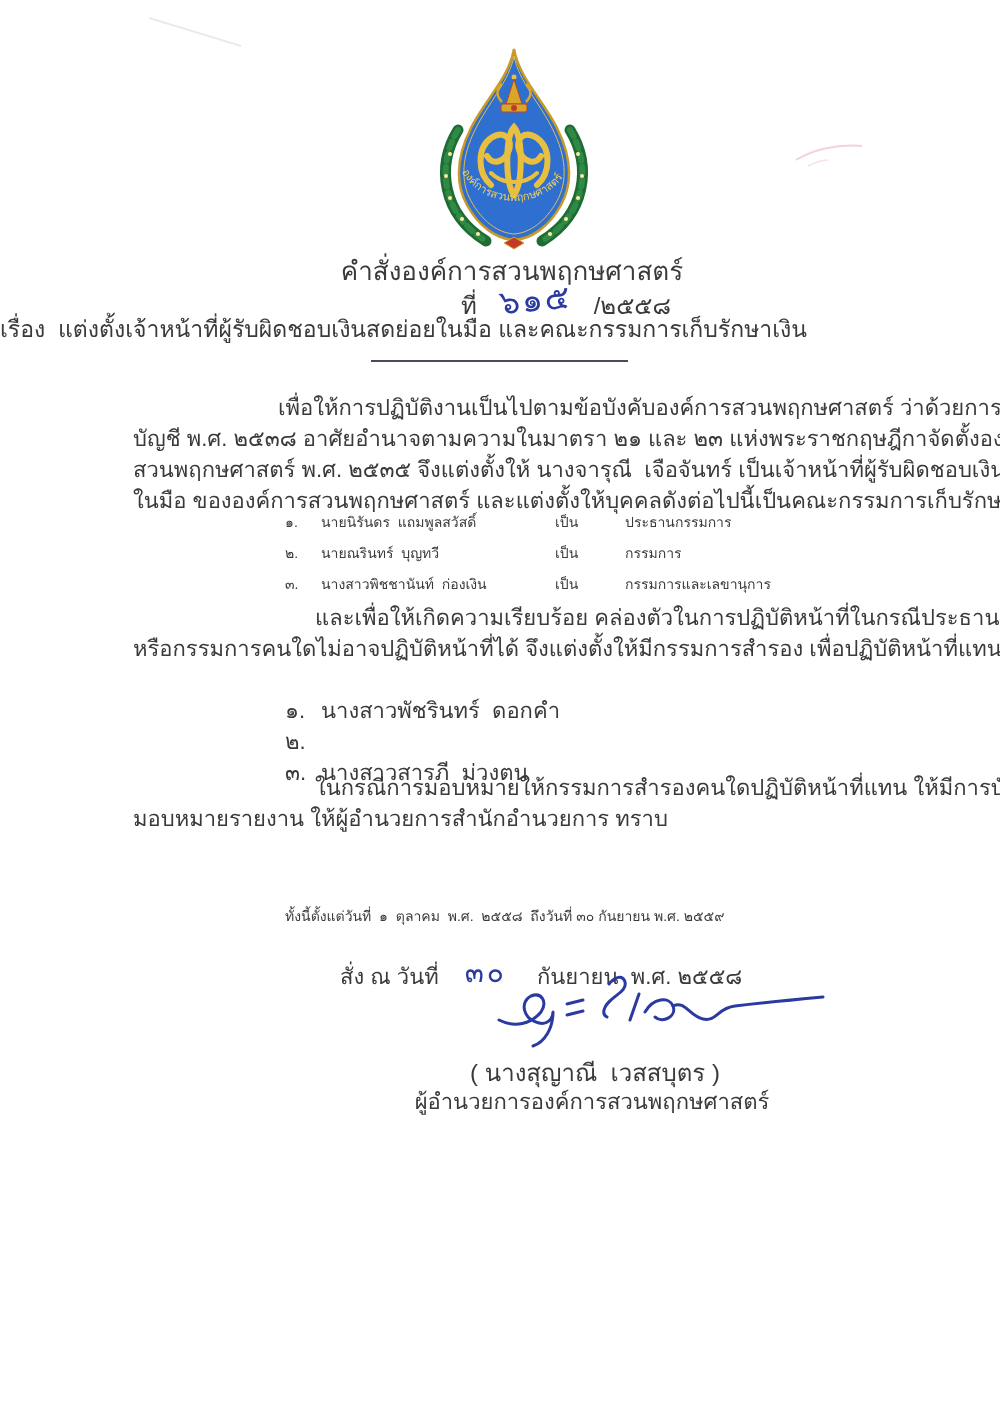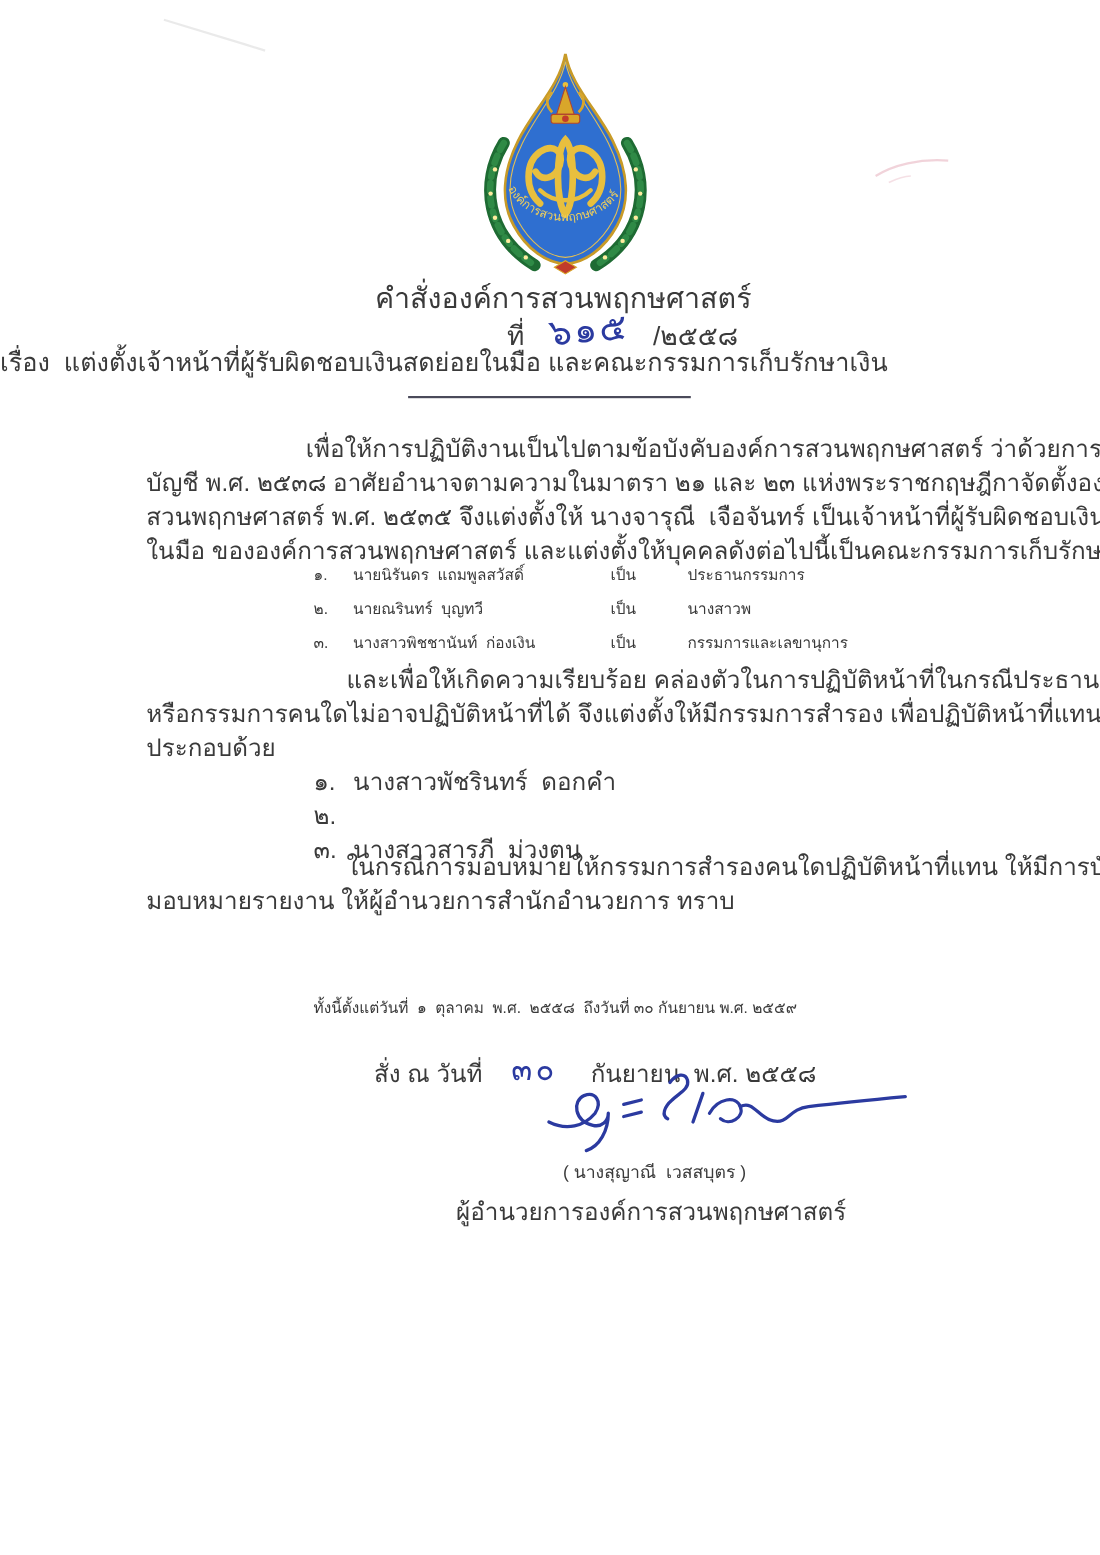--- a/index.html
+++ b/index.html
@@ -41,21 +41,21 @@
   .no { display:inline-block; width:36px; }
 
   .effective { top:857px; left:285px; font-size:14px;margin-top:48px; }
   .issued { top:910px; left:340px; font-size:22px; height:44px;margin-top:42px; }
   .issued .seg { vertical-align:baseline; }
   .gapA { display:inline-block; width:26px; }
   .gapB { display:inline-block; width:30px; }
 
   .sig-wrap { top:970px; left:493px; width:336px; height:86px; }
   .signer-name { top:1053px; left:595px; transform:translateX(-50%);
-    font-size:16px; white-space:pre; }
+    font-size:24px; white-space:pre; }
   .signer-title { top:1084px; left:592px; transform:translateX(-50%);
     font-size:22px; white-space:pre; }
 
   .logo-wrap { top:44px; left:432px; width:164px; height:210px; }
   .artifact-a { top:126px; left:778px; }
   .artifact-b { top:14px; left:145px; }
 </style>
 </head>
 <body>
 
@@ -136,30 +136,29 @@
     <div class="line">สวนพฤกษศาสตร์ พ.ศ. ๒๕๓๕ จึงแต่งตั้งให้ นางจารุณี  เจือจันทร์ เป็นเจ้าหน้าที่ผู้รับผิดชอบเงินสดย่อย</div>
     <div class="line">ในมือ ขององค์การสวนพฤกษศาสตร์ และแต่งตั้งให้บุคคลดังต่อไปนี้เป็นคณะกรรมการเก็บรักษาเงิน</div>
   </div>
 
   <div class="abs committee">
     <div class="line"><span class="no">๑.</span><span>นายนิรันดร  แถมพูลสวัสดิ์</span></div>
     <div class="line">เป็น</div>
     <div class="line">ประธานกรรมการ</div>
     <div class="line"><span class="no">๒.</span><span>นายณรินทร์  บุญทวี</span></div>
     <div class="line">เป็น</div>
-    <div class="line">นางสาวพ</div>
+    <div class="line">กรรมการ</div>
     <div class="line"><span class="no">๓.</span><span>นางสาวพิชชานันท์  ก่องเงิน</span></div>
     <div class="line">เป็น</div>
     <div class="line">กรรมการและเลขานุการ</div>
   </div>
 
   <div class="abs para p2">
     <div class="line indent-2">และเพื่อให้เกิดความเรียบร้อย คล่องตัวในการปฏิบัติหน้าที่ในกรณีประธานกรรมการและ</div>
     <div class="line">หรือกรรมการคนใดไม่อาจปฏิบัติหน้าที่ได้ จึงแต่งตั้งให้มีกรรมการสำรอง เพื่อปฏิบัติหน้าที่แทน</div>
-    <div class="line">ประกอบด้วย</div>
   </div>
 
   <div class="abs reserve">
     <div class="row line"><span class="no">๑.</span><span>นางสาวพัชรินทร์  ดอกคำ</span></div>
     <div class="row line"><span class="no">๒.</span></div>
     <div class="row line"><span class="no">๓.</span><span>นางสาวสารภี  ม่วงตน</span></div>
   </div>
 
   <div class="abs para p3">
     <div class="line indent-2">ในกรณีการมอบหมายให้กรรมการสำรองคนใดปฏิบัติหน้าที่แทน ให้มีการบันทึกการ</div>

